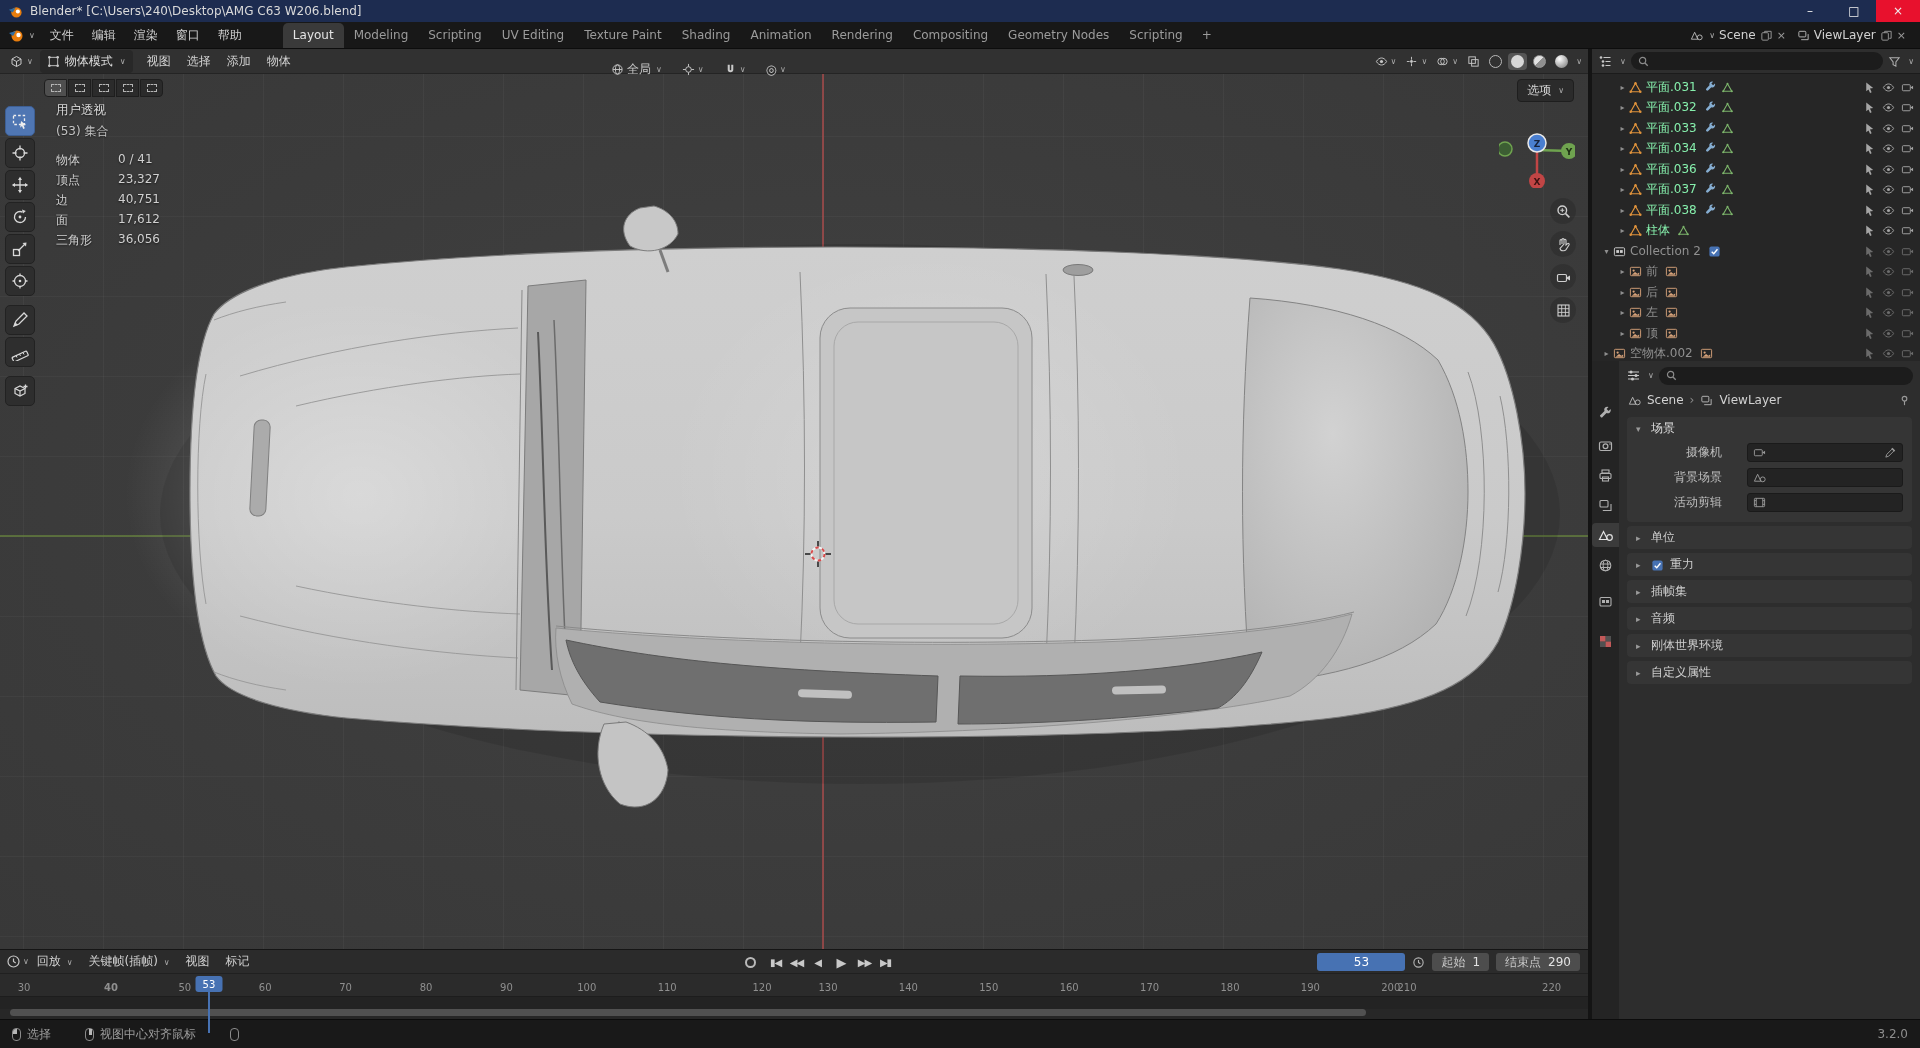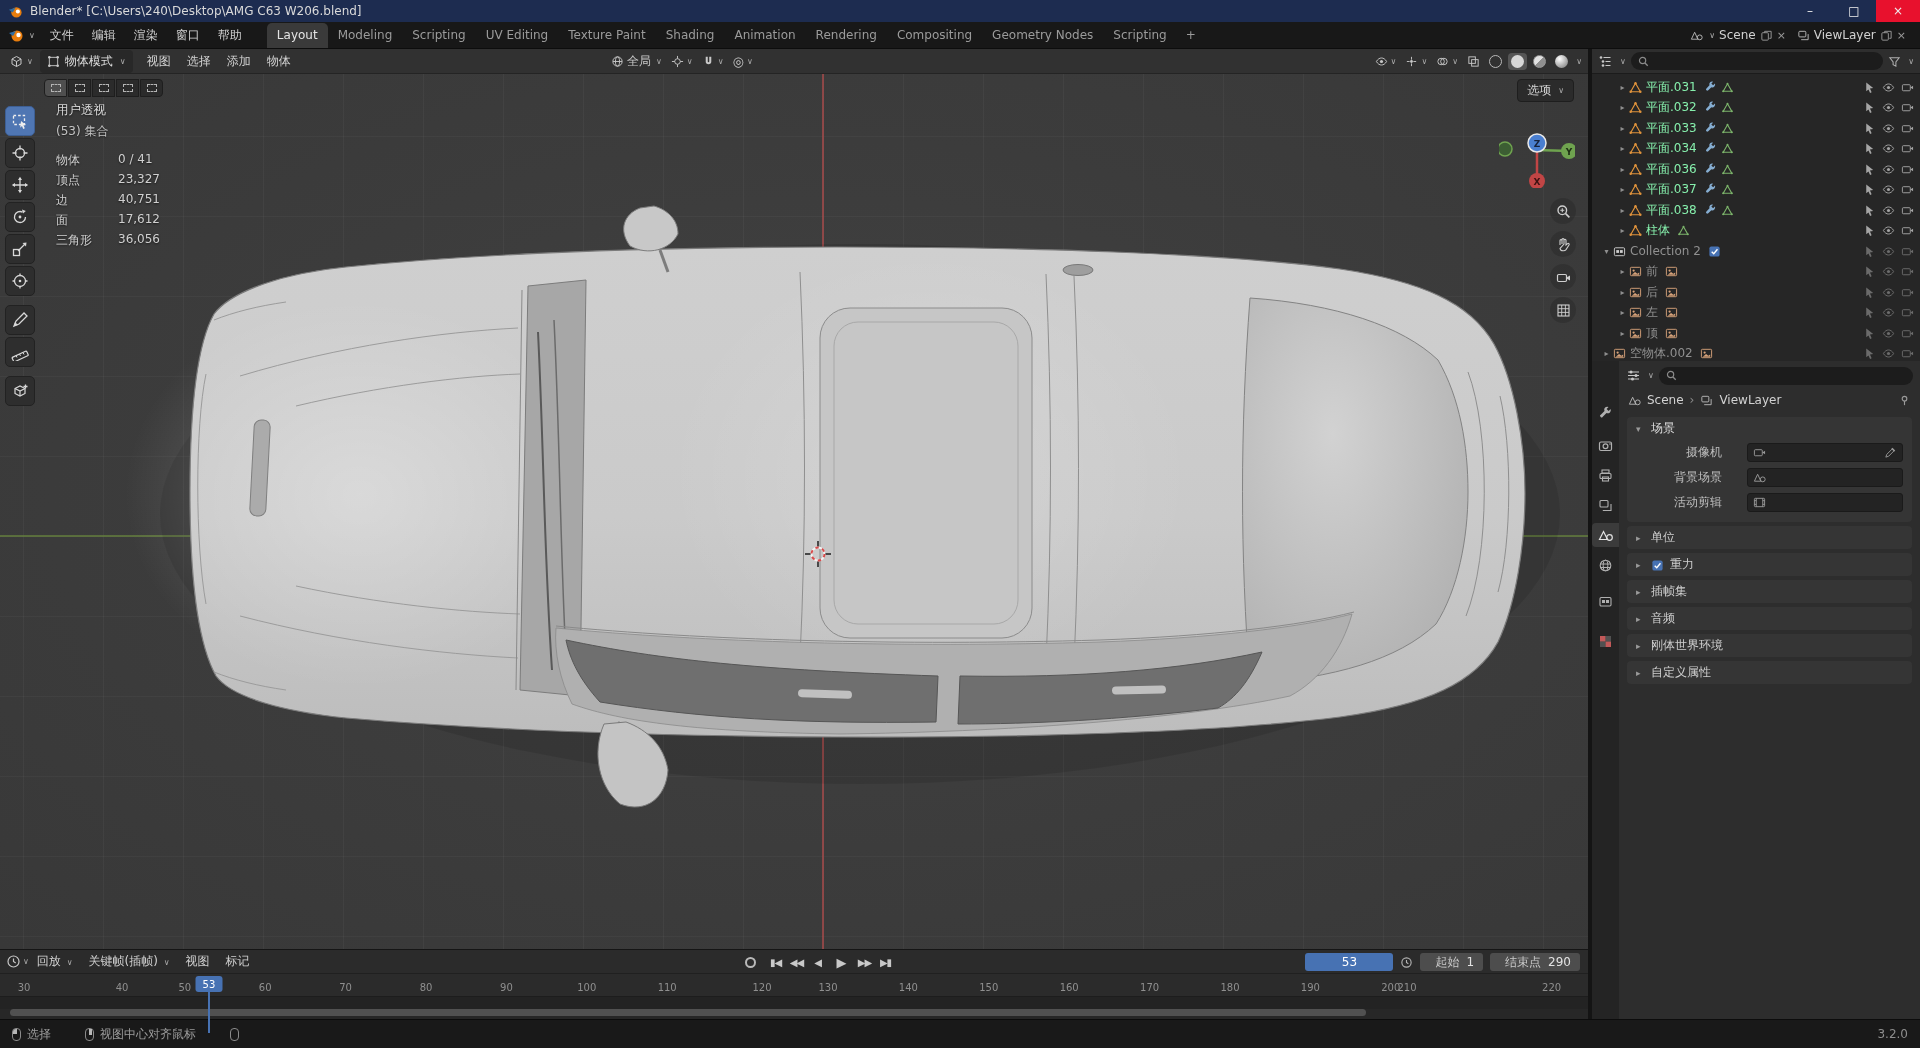--- a/index.html
+++ b/index.html
@@ -17,34 +17,34 @@
   .tb-logo{margin:0 7px 0 8px;}
   .tb-title{font-size:12px;}
   .tb-sp{flex:1;}
   .tb-btn{width:44px;height:22px;display:flex;align-items:center;justify-content:center;font-size:12px;color:#eee;}
   .tb-close{background:#e8112d;}
 
   
   .topbar{position:absolute;left:0;top:22px;width:1920px;height:27px;background:#181818;display:flex;align-items:center;border-bottom:1px solid #0d0d0d;}
   .tb-blender{display:flex;align-items:center;padding:0 6px 0 8px;gap:3px;}
   .menu-item{padding:4px 9px;color:#cfcfcf;border-radius:3px;}
-  .ws-wrap{display:flex;align-items:center;margin-left:16px;height:27px;}
+  .ws-wrap{display:flex;align-items:center;margin-left:32px;height:27px;}
   .ws-tab{padding:5px 10px 6px;color:#9b9b9b;border-radius:5px 5px 0 0;white-space:nowrap;}
   .ws-tab.active{background:#3a3a3a;color:#e4e4e4;}
   .ws-add{padding:5px 9px;color:#9b9b9b;}
   .topbar-right{margin-left:auto;display:flex;align-items:center;gap:3px;padding-right:10px;}
   .chip{display:flex;align-items:center;gap:4px;padding:2px 4px;color:#d2d2d2;}
   .chip .xic{color:#9a9a9a;font-size:11px;}
 
   
   .vp{position:absolute;left:0;top:49px;width:1588px;height:900px;background:#3c3c3c;}
   .vp-header{position:absolute;left:0;top:0;width:100%;height:25px;background:#313131;border-bottom:1px solid #242424;display:flex;align-items:center;padding:0 6px;z-index:5;}
   .dd{display:flex;align-items:center;gap:5px;background:#282828;border-radius:4px;padding:3px 7px;margin-left:4px;color:#dedede;}
   .hdr-menu{padding:4px 8px;color:#d2d2d2;}
-  .hdr-center{position:absolute;left:608px;top:0;height:25px;display:flex;align-items:center;gap:3px;}
+  .hdr-center{position:absolute;left:608px;top:8px;height:25px;display:flex;align-items:center;gap:14px;}
   .hdr-right{position:absolute;right:6px;top:0;height:25px;display:flex;align-items:center;gap:3px;}
   .hic{display:flex;align-items:center;gap:1px;padding:2px 3px;border-radius:3px;}
   .sph{width:13px;height:13px;border-radius:50%;}
   .sph.wire{border:1.5px solid #b9b9b9;}
   .sph.solid{background:#d8d8d8;}
   .sph.mat{background:linear-gradient(135deg,#e2e2e2 50%,#8f8f8f 50%);border:1px solid #999;}
   .sph.rend{background:radial-gradient(circle at 35% 30%,#ffffff,#9a9a9a 70%);}
   .sph-active{background:#565656;border-radius:4px;padding:2px 3px;display:flex;}
 
   .vp-canvas{position:absolute;left:0;top:25px;width:1588px;height:875px;overflow:hidden;
@@ -109,21 +109,21 @@
   .timeline{position:absolute;left:0;top:949px;width:1588px;height:70px;background:#272727;border-top:1px solid #151515;}
   .tl-header{position:relative;height:24px;background:#2b2b2b;display:flex;align-items:center;padding:0 6px;border-bottom:1px solid #202020;}
   .tl-menu{padding:4px 8px;color:#d0d0d0;white-space:nowrap;}
   .tl-center{position:absolute;left:745px;top:0;height:24px;display:flex;align-items:center;gap:2px;}
   .tr-btn{min-width:19px;height:18px;display:flex;align-items:center;justify-content:center;color:#c9c9c9;font-size:10px;letter-spacing:-1px;border-radius:3px;}
   .tr-play{font-size:13px;min-width:24px;}
   .ring{width:11px;height:11px;border:2px solid #b9b9b9;border-radius:50%;margin-right:8px;}
   .tl-right{position:absolute;right:8px;top:3px;display:flex;align-items:center;gap:7px;}
   .frame-field{width:88px;height:18px;background:#4772b3;border-radius:3px;color:#fff;display:flex;align-items:center;justify-content:center;}
   .num-field{height:18px;background:#4d4d4d;border-radius:3px;padding:0 9px;display:flex;align-items:center;gap:7px;color:#e2e2e2;}
-  .num-field .nl{color:#c9c9c9;margin-left:6px;}
+  .num-field .nl{color:#c9c9c9;}
   .tl-ruler{position:relative;height:22px;background:#2b2b2b;}
   .tick{position:absolute;bottom:3px;transform:translateX(-50%);color:#8f8f8f;font-size:10px;}
   .ph-label{position:absolute;top:2px;width:27px;height:16px;background:#4772b3;border-radius:3px;color:#fff;font-size:10px;display:flex;align-items:center;justify-content:center;transform:translateX(-50%);z-index:3;}
   .ph-line{position:absolute;top:17px;width:2px;height:42px;background:#4772b3;transform:translateX(-50%);z-index:2;}
   .tl-tracks{height:13px;background:#232323;border-top:1px solid #1d1d1d;}
   .tl-scroll{position:absolute;left:10px;bottom:3px;width:1356px;height:7px;background:#515151;border-radius:4px;}
 
   
   .statusbar{position:absolute;left:0;top:1019px;width:1920px;height:29px;background:#191919;border-top:1px solid #0c0c0c;display:flex;align-items:center;gap:34px;padding:0 12px;color:#9c9c9c;}
   .sb-group{display:flex;align-items:center;gap:6px;}
@@ -1252,21 +1252,21 @@
         </div>
         <div class="num-field">
           <span class="nl">结束点</span>
           <span>290</span>
         </div>
       </div>
     </div>
     <div class="tl-ruler">
       <div id="ticks">
           <span class="tick" style="left: 24px;">30</span>
-          <span class="tick" style="left: 122px;">40</span>
+          <span class="tick" style="left: 111px; font-weight: bold;">40</span>
           <span class="tick" style="left: 184.8px;">50</span>
           <span class="tick" style="left: 265.2px;">60</span>
           <span class="tick" style="left: 345.6px;">70</span>
           <span class="tick" style="left: 426px;">80</span>
           <span class="tick" style="left: 506.4px;">90</span>
           <span class="tick" style="left: 586.8px;">100</span>
           <span class="tick" style="left: 667.2px;">110</span>
           <span class="tick" style="left: 762px;">120</span>
           <span class="tick" style="left: 828px;">130</span>
           <span class="tick" style="left: 908.4px;">140</span>

